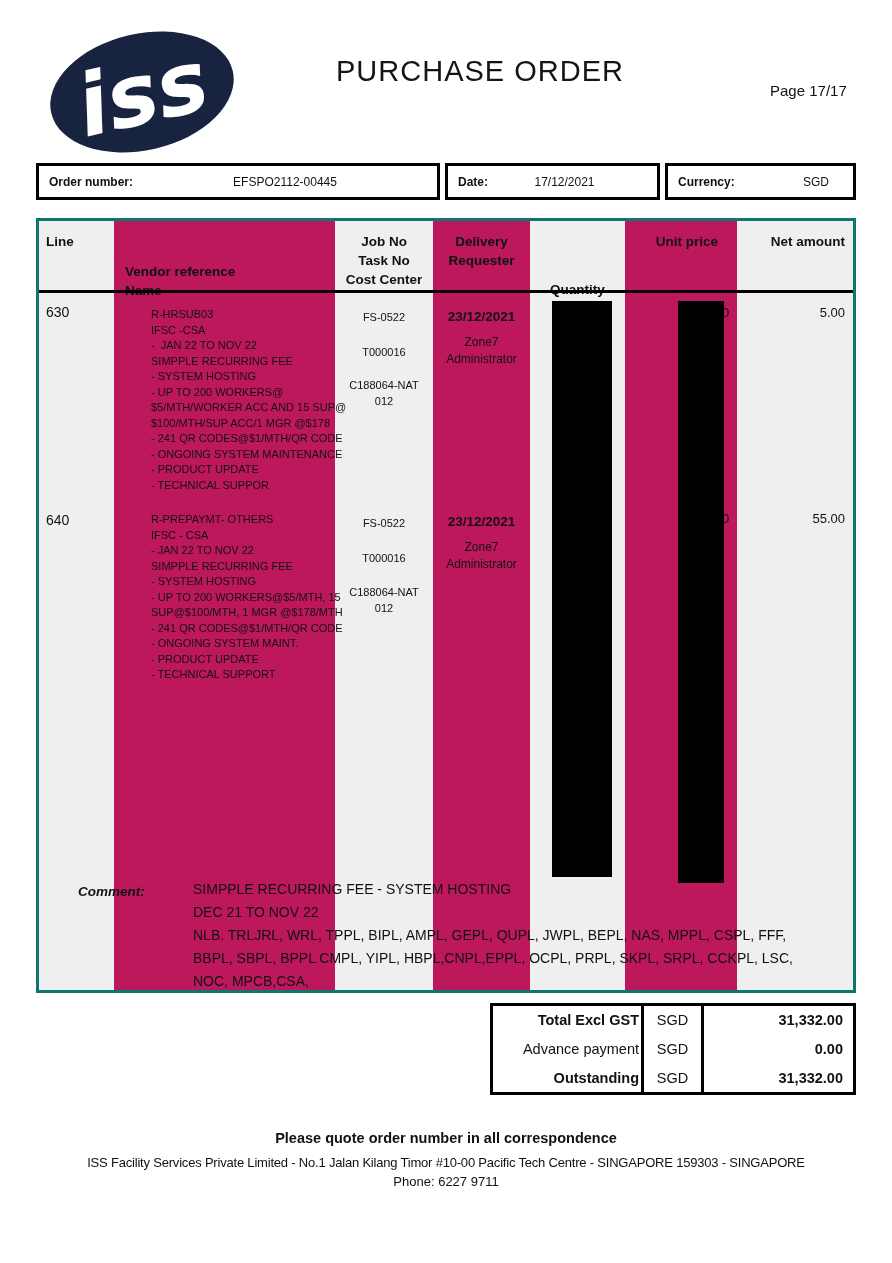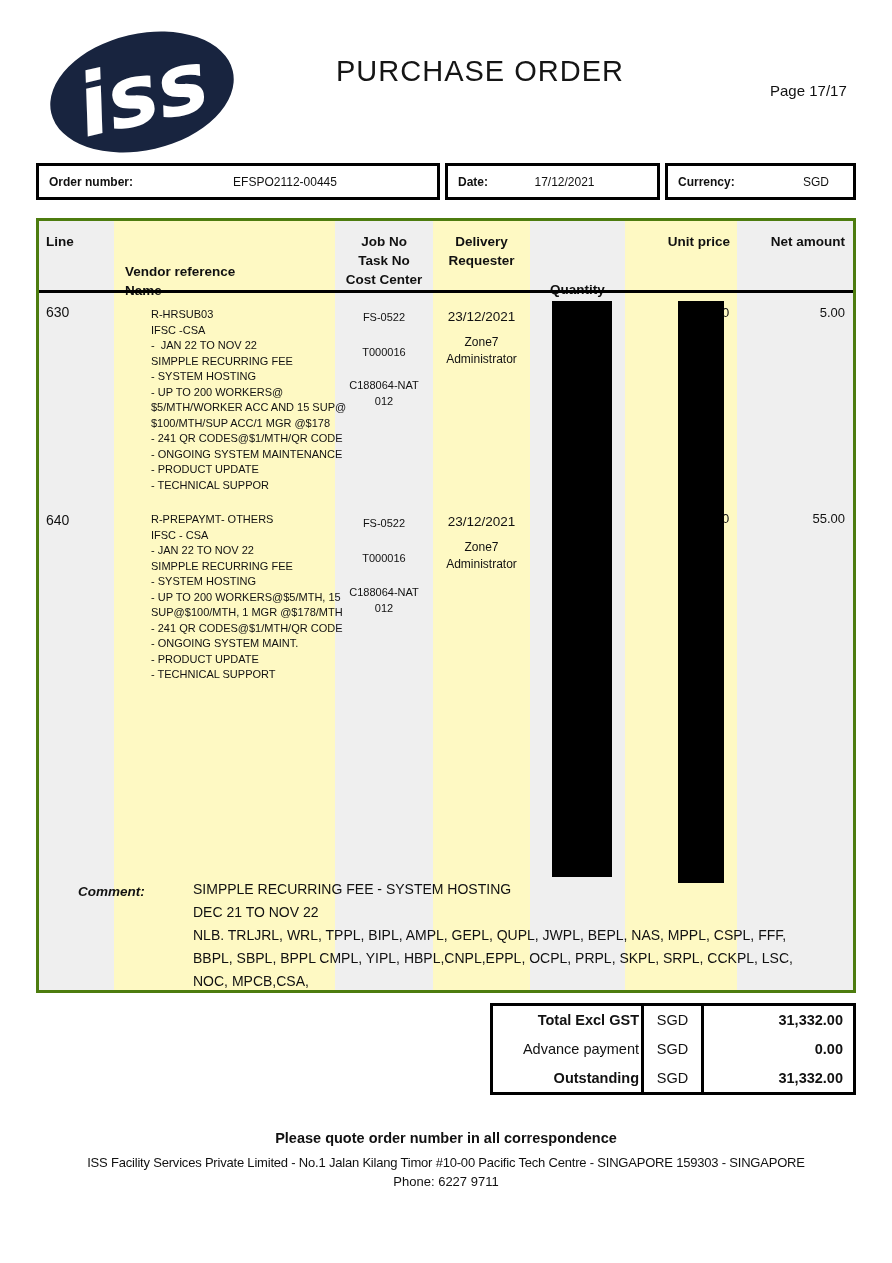--- a/index.html
+++ b/index.html
@@ -18,41 +18,41 @@
   .ob-box{border:3px solid #000;box-sizing:border-box;display:flex;align-items:center;font-size:12px;background:#fff;}
   .ob-box .lbl{font-weight:bold;padding-left:10px;}
   .ob1{width:404px;}
   .ob1 .val{flex:1;text-align:center;}
   .ob2{width:215px;}
   .ob2 .val{flex:1;text-align:center;padding-right:16px;}
   .ob3{width:191px;}
   .ob3 .val{flex:1;text-align:right;padding-right:24px;}
   
   .main-table{position:absolute;left:36px;top:218px;width:820px;height:775px;
-    border:3px solid #4d7c0f;box-sizing:border-box;background:#fef9c3;overflow:hidden;}
+    border:3px solid #0f766e;box-sizing:border-box;background:#be185d;overflow:hidden;}
   .stripe{position:absolute;top:0;height:769px;background:#efefef;}
   .stripe.s-line{left:0;width:75px;}
   .stripe.s-job{left:296px;width:98px;}
   .stripe.s-qty{left:491px;width:95px;}
   .stripe.s-net{left:698px;width:116px;}
   .hdr-rule{position:absolute;left:0;top:69px;width:814px;height:3px;background:#000;}
   .th{position:absolute;top:11px;font-size:13.5px;font-weight:bold;line-height:19px;text-align:center;}
   .th.t-line{left:7px;text-align:left;}
   .th.t-vendor{left:86px;text-align:left;margin-top:30px;}
   .th.t-job{left:296px;width:98px;}
   .th.t-del{left:394px;width:97px;}
   .th.t-qty{left:491px;width:95px;margin-top:48px;}
-  .th.t-up{left:598px;width:124px;}
+  .th.t-up{left:586px;width:124px;}
   .th.t-net{left:698px;width:108px;text-align:right;}
   .cell{position:absolute;font-size:11px;line-height:15.5px;}
   .line-no{font-size:14px;}
   .desc{left:76px;width:214px;margin-left:36px;}
   .jobcell{left:296px;width:98px;text-align:center;}
   .delcell{left:394px;width:97px;text-align:center;}
-  .deldate{font-size:13.5px;}
+  .deldate{font-size:13.5px;font-weight:bold;}
   .requester{font-size:12px;line-height:17px;}
   .netcell{left:698px;width:108px;text-align:right;font-size:13px;}
   .upzero{left:683px;width:20px;font-size:13px;}
   .redact{position:absolute;background:#000;z-index:5;}
   .redact.r1{left:513px;top:80px;width:60px;height:576px;}
   .redact.r2{left:639px;top:80px;width:46px;height:582px;}
   .comment-label{position:absolute;left:39px;top:663px;font-size:13.5px;font-style:italic;font-weight:bold;}
   .comment-text{position:absolute;left:154px;top:657px;width:662px;font-size:14px;line-height:23px;}
   
   .totals{position:absolute;left:490px;top:1003px;width:366px;height:92px;

